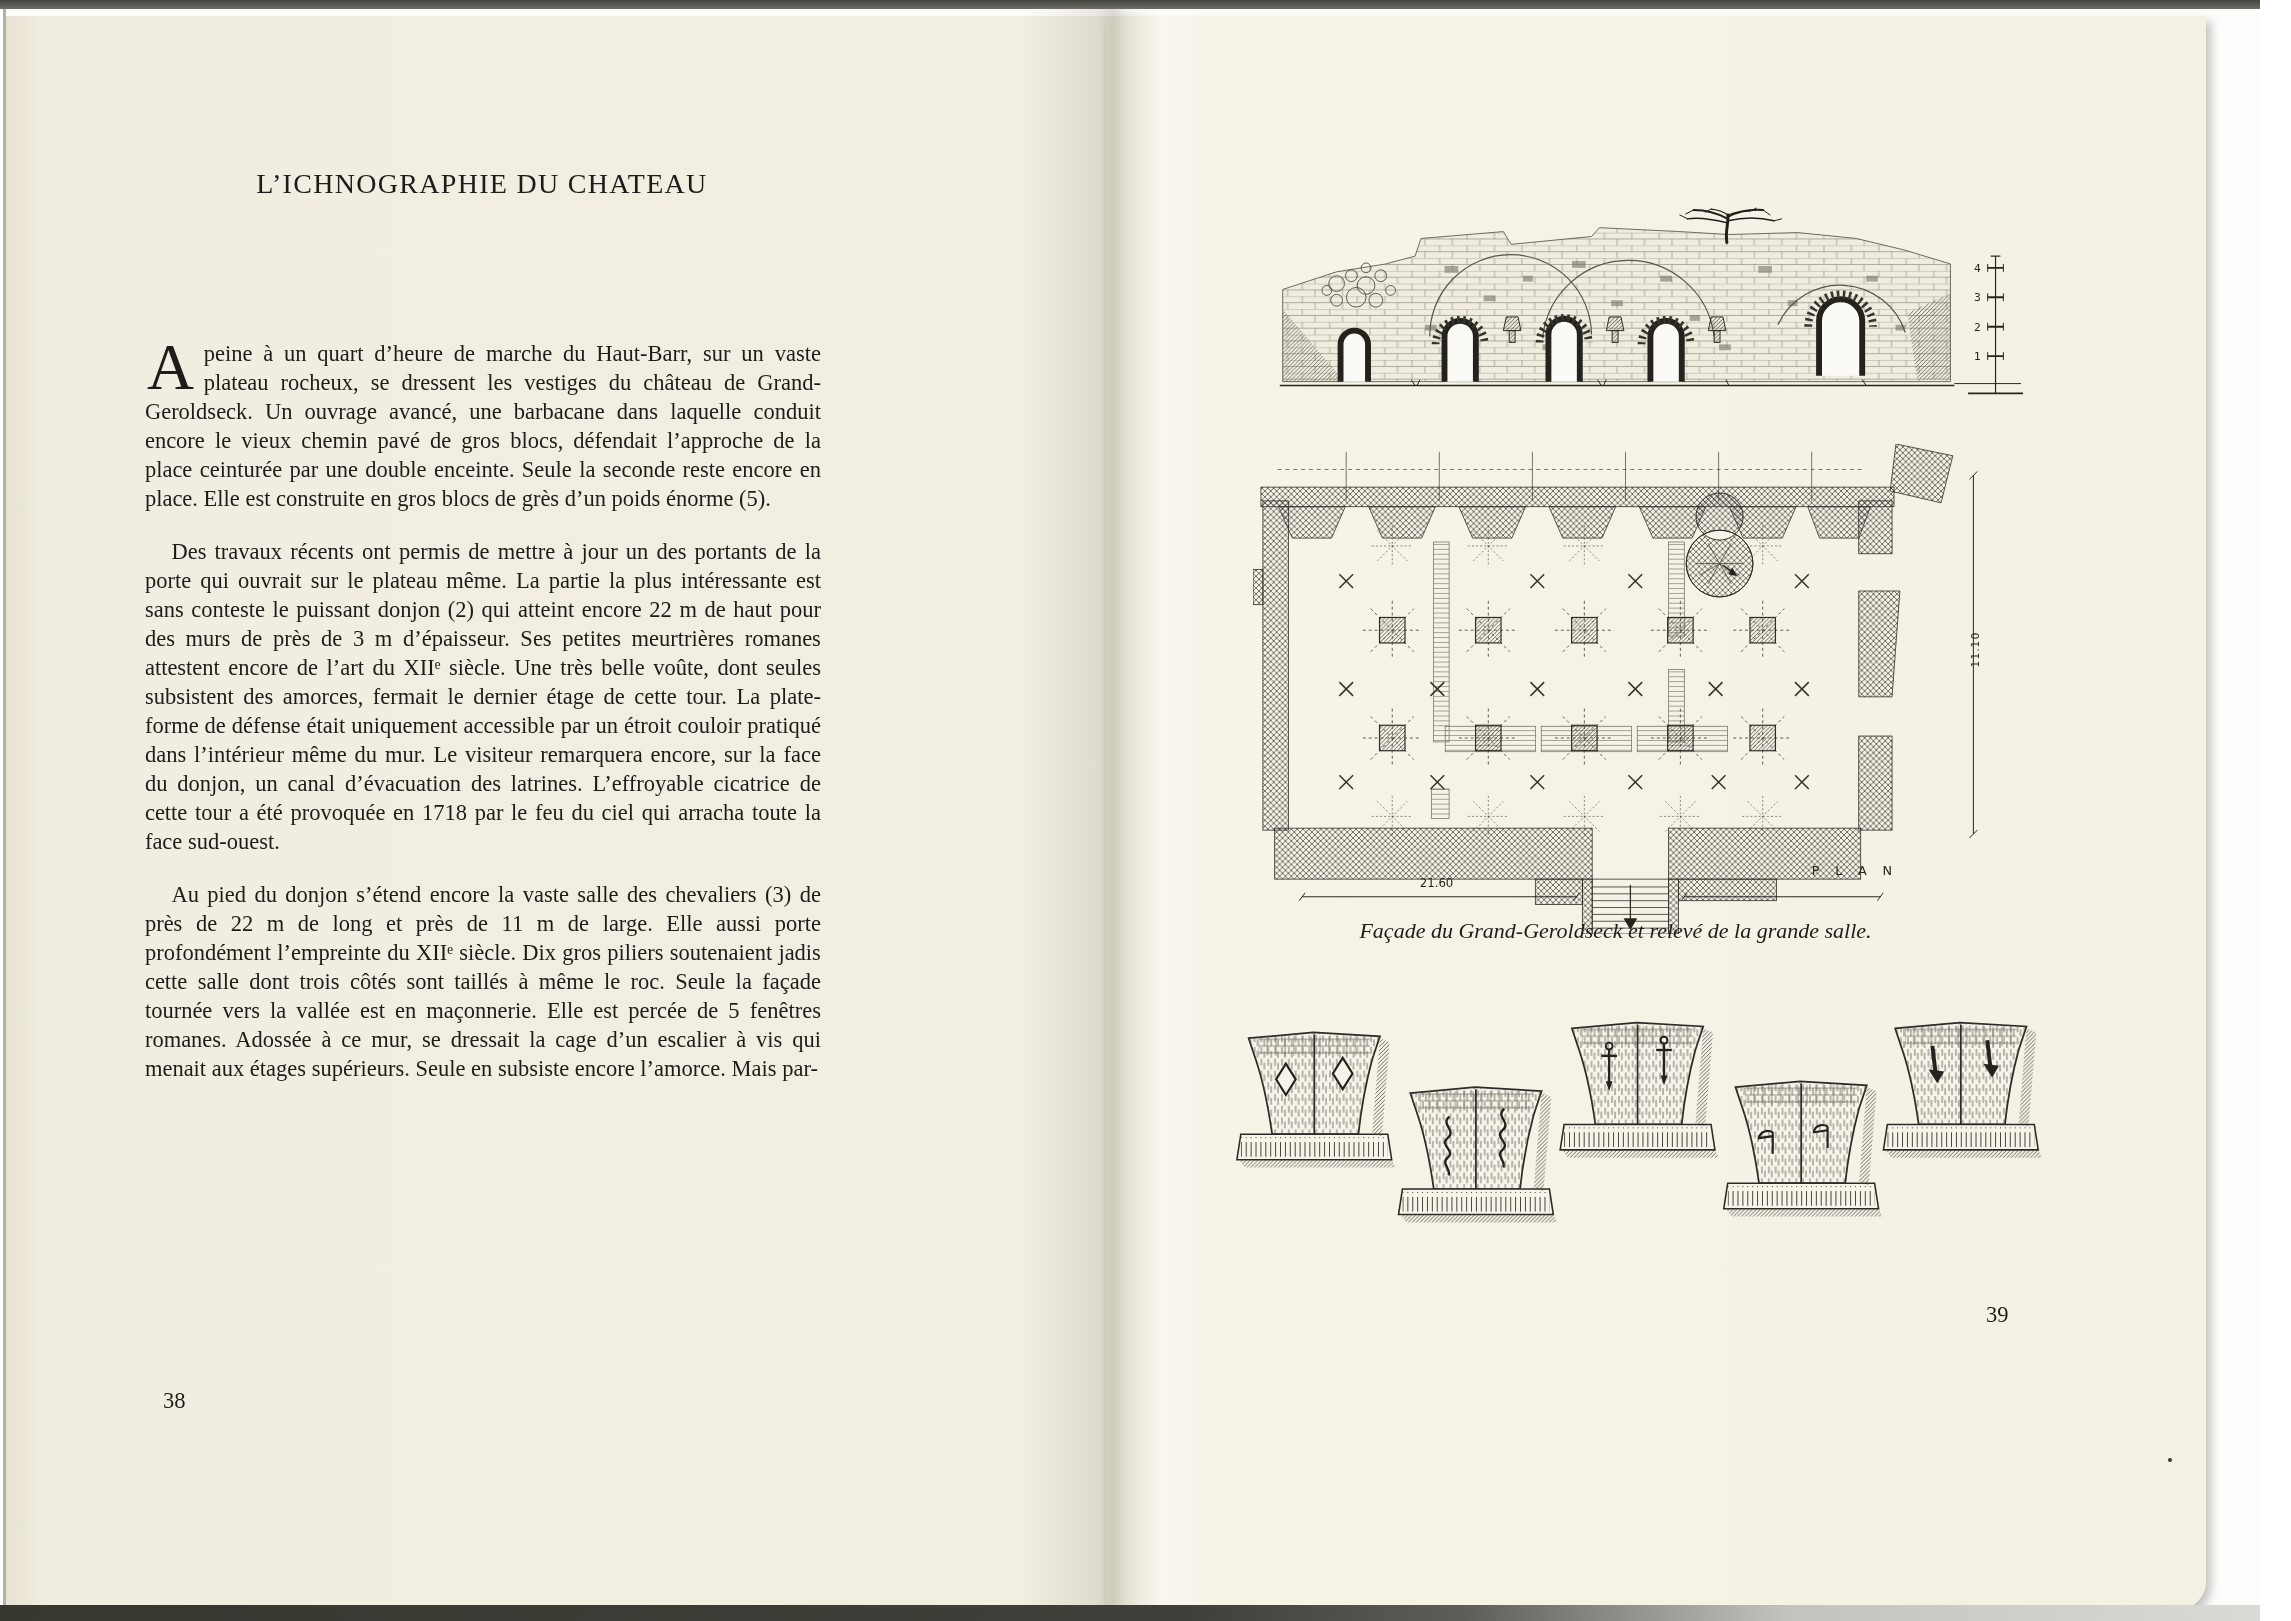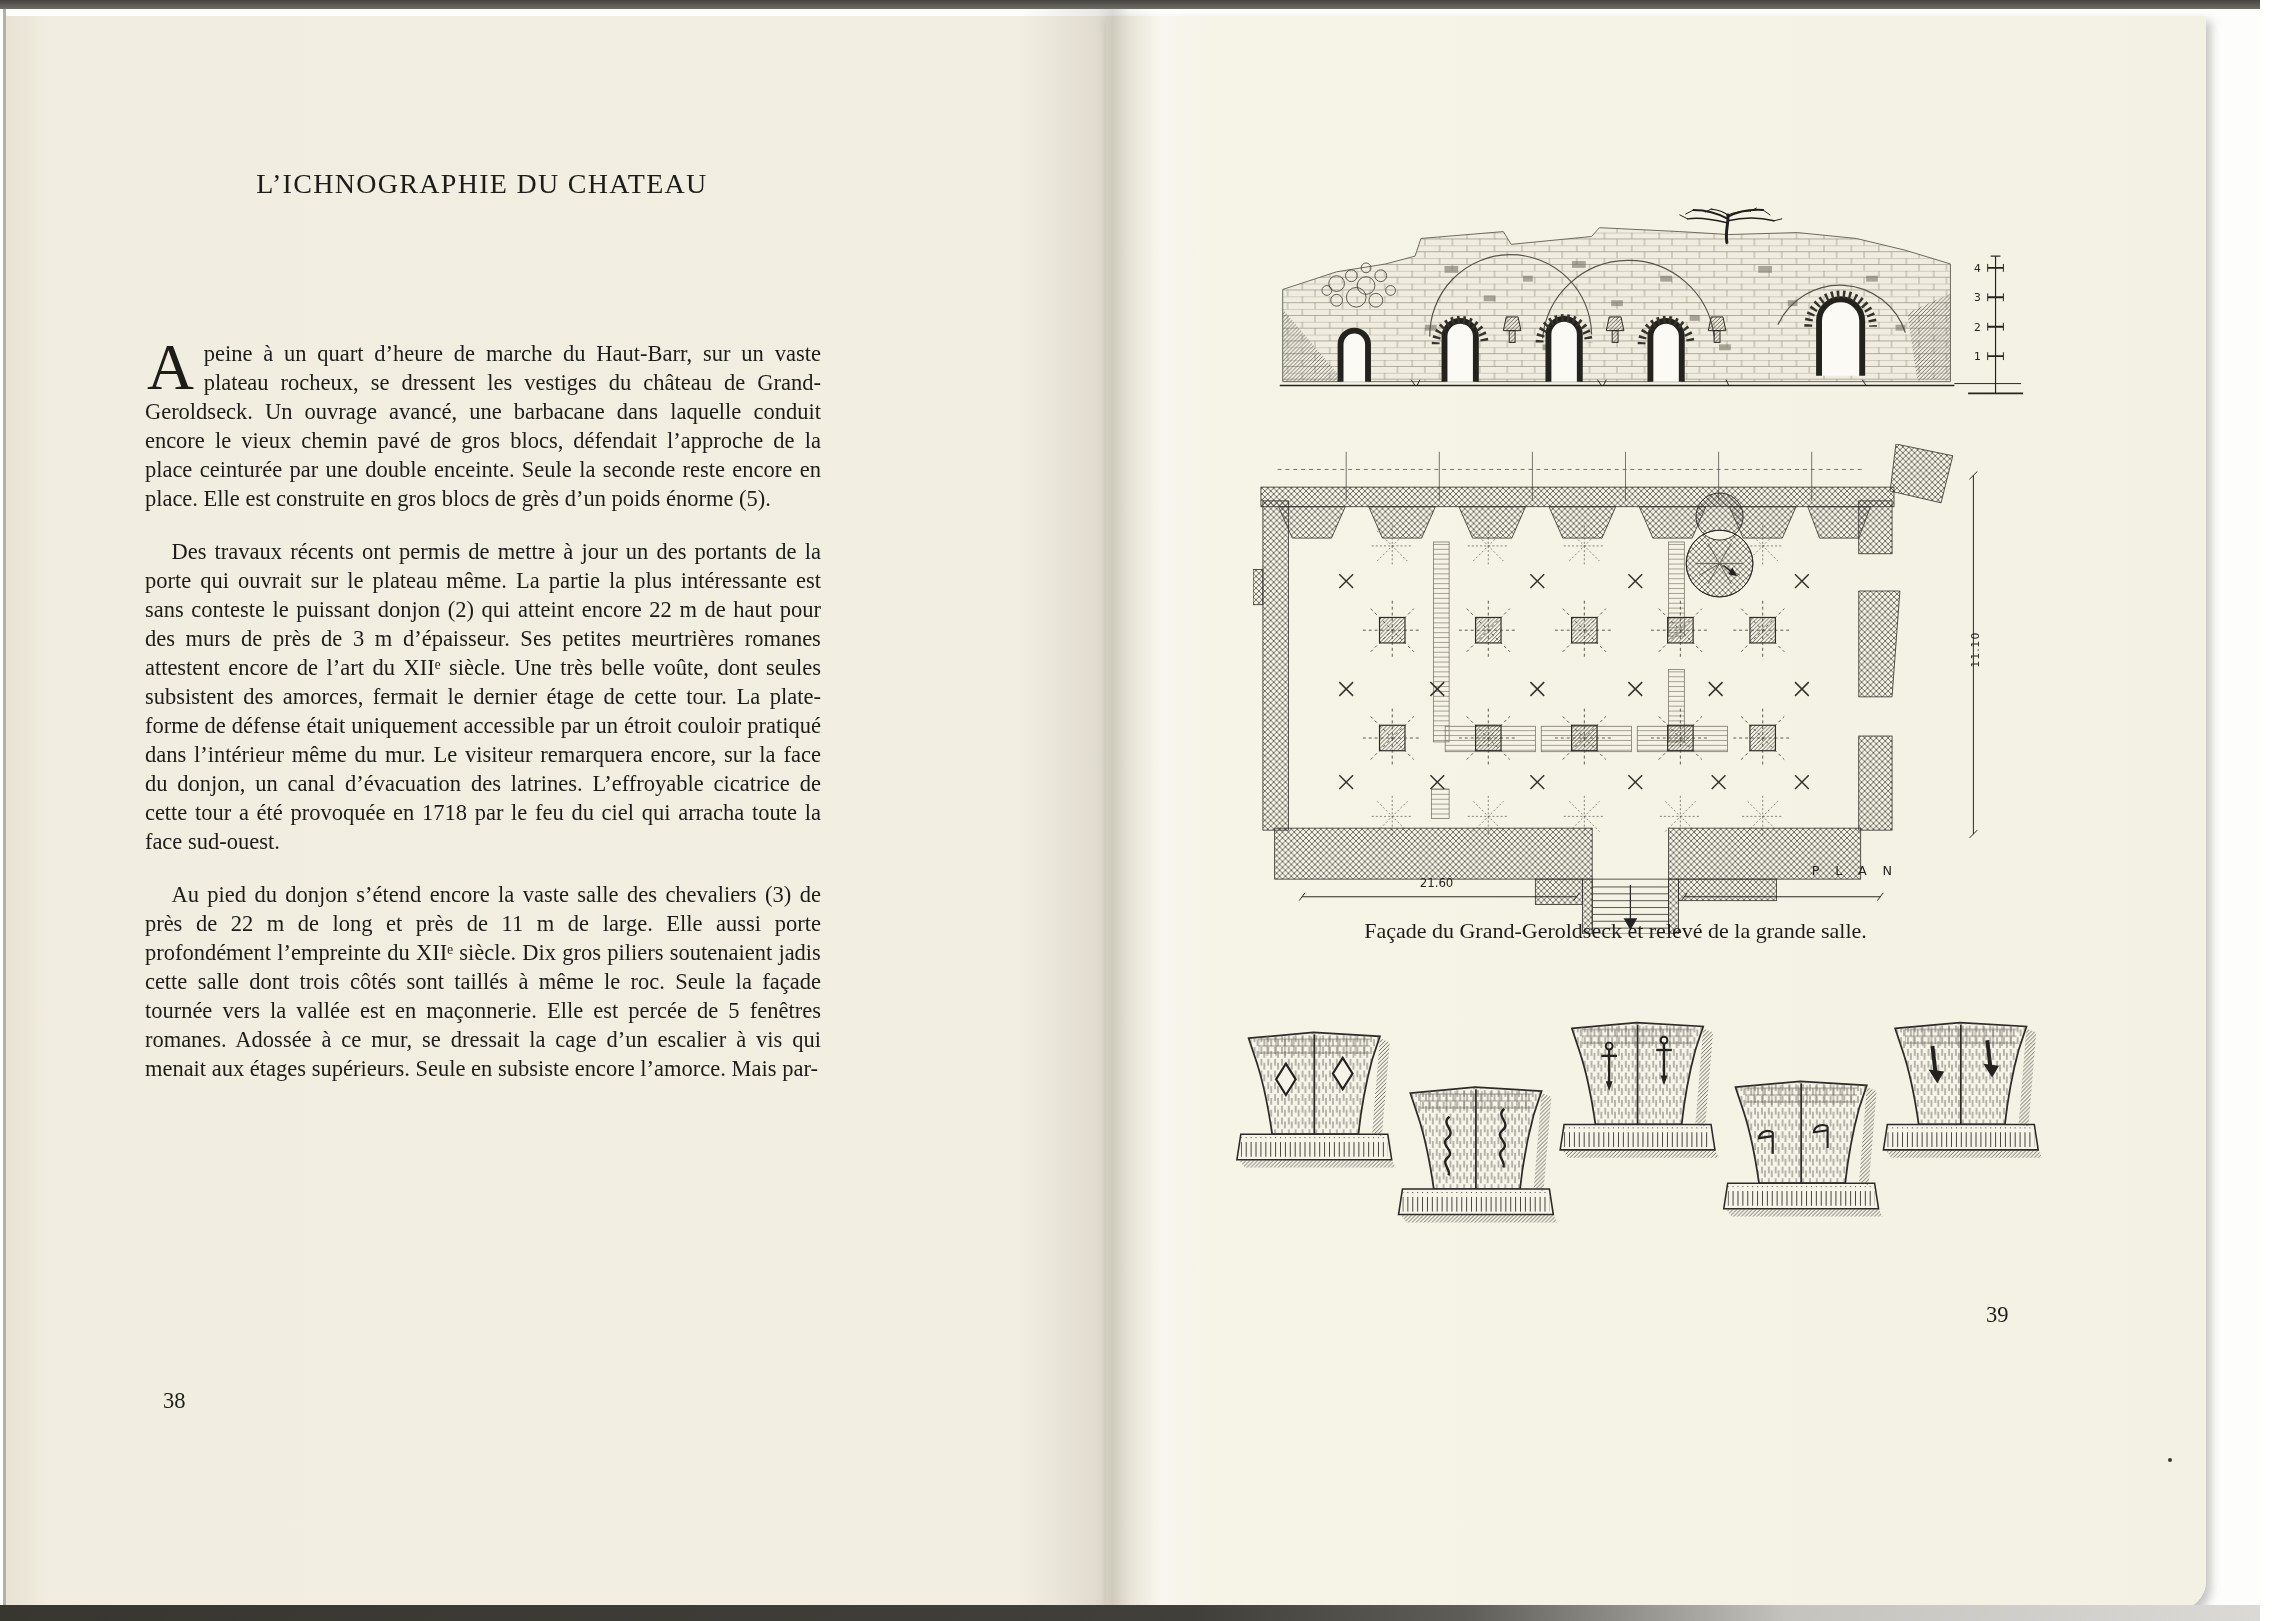--- a/index.html
+++ b/index.html
@@ -25,21 +25,21 @@
   .subtitle{position:absolute;left:139px;top:237px;width:674px;text-align:center;
             font-style:italic;font-size:24.5px;}
   .bodytext{position:absolute;left:139px;top:323px;width:676px;font-size:22.5px;
             line-height:29px;text-align:justify;}
   .bodytext p{margin:0;}
   .bodytext p.ind{text-indent:26.5px;margin-top:24px;}
   .dropcap{float:left;font-size:65px;line-height:51px;padding:2.9px 9.8px 0 2px;}
   .pagenum{position:absolute;font-size:22.5px;}
   .pn-left{left:157px;top:1328px;margin-top:44px;}
   .pn-right{left:880px;top:1286px;text-align:right;}
-  .caption{position:absolute;text-align:center;font-size:22px;}
+  .caption{position:absolute;text-align:center;font-size:22px;font-style:italic;}
   .cap1{left:142px;top:902px;width:735px;}
   .cap2{left:93px;top:1223px;width:872px;}
   svg.illus{position:absolute;}
   .facade{left:162px;top:191px;}
   .plan{left:147px;top:428px;}
   .consoles{left:118px;top:985px;}
   text.dim{font-family:"DejaVu Sans", sans-serif;fill:#26241f;}
 </style>
 </head>
 <body>

